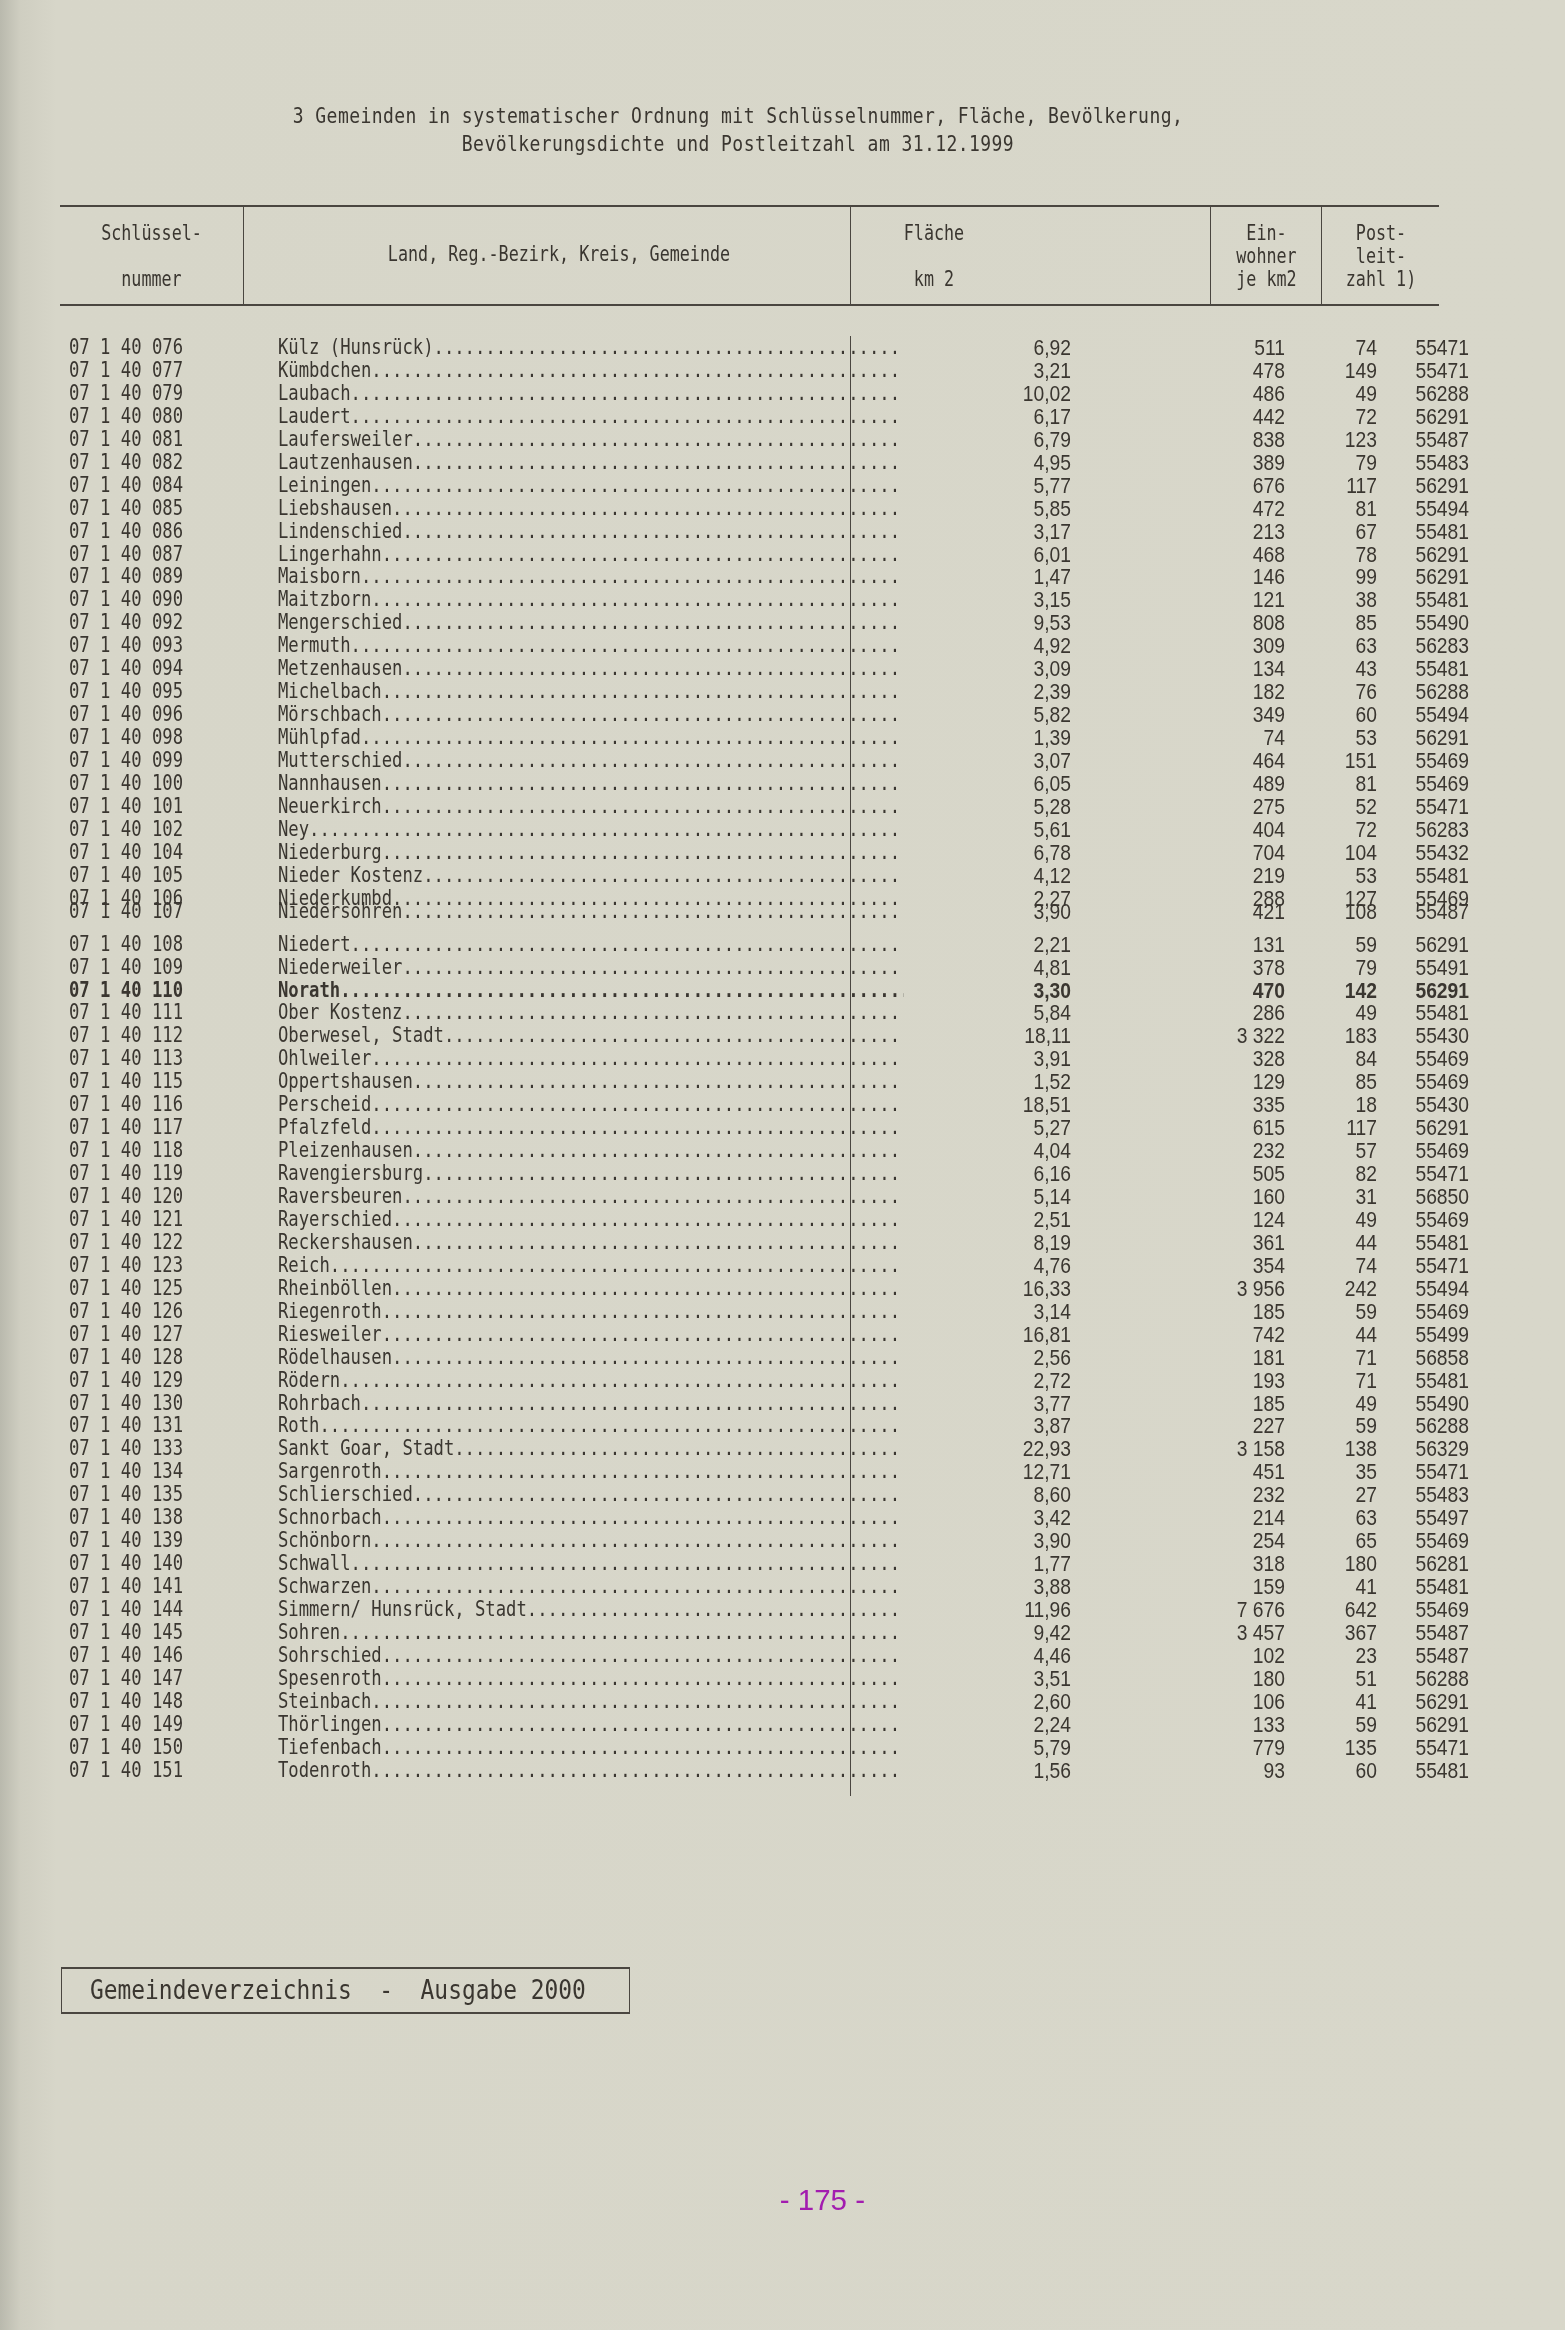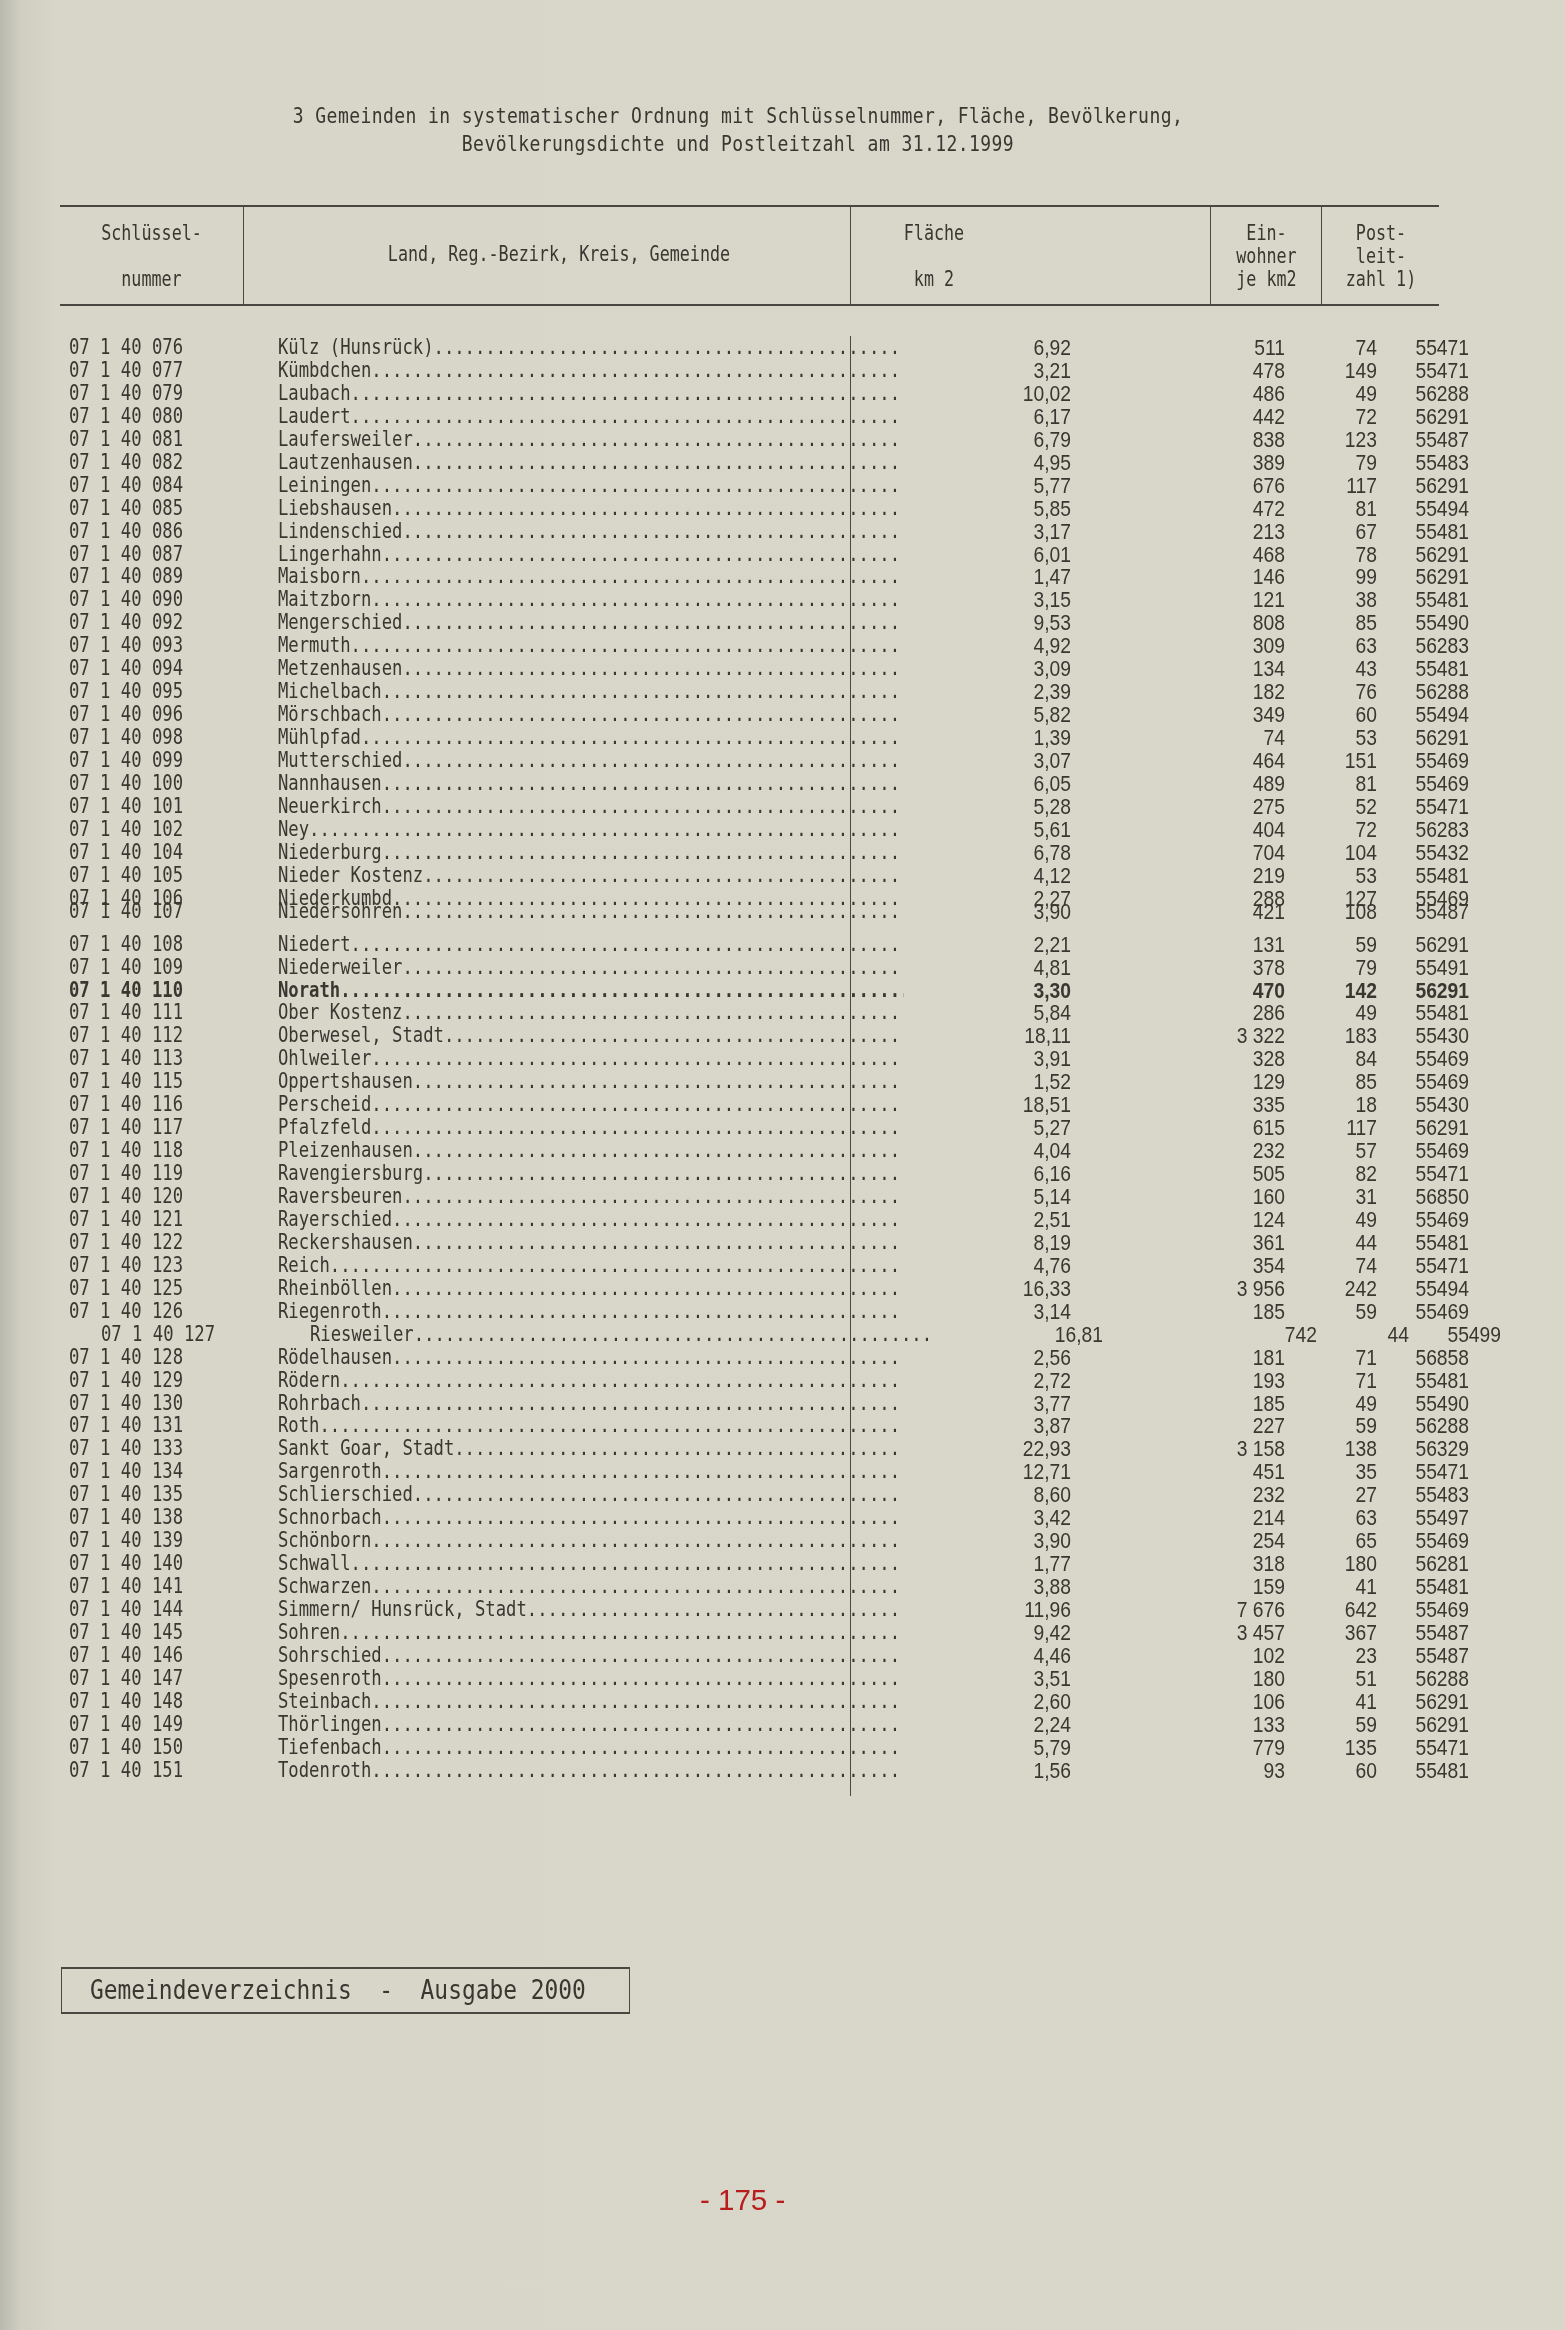--- a/index.html
+++ b/index.html
@@ -41,22 +41,22 @@
   .dichte { left: 1201px; width: 107px; transform-origin: right; }
   .plz { left: 1247px; width: 153px; transform-origin: right; }
   .vline { position: absolute; left: 850px; top: 336px; width: 1px; height: 1460px; background: #4a4640; }
   .footer-box {
     position: absolute; left: 61px; top: 1967px; width: 567px; height: 43px;
     border: 1px solid #4a4640; border-top-width: 2px; border-bottom-width: 2px;
     font-size: 26px; line-height: 43px;
   }
   .footer-text { display: inline-block; margin-left: 28px; transform: scaleX(0.88); transform-origin: left; white-space: pre; }
   .page-num {
-    position: absolute; left: 700px; top: 2183px; width: 204px; text-align: left;
-    font-family: "Liberation Sans", sans-serif; font-size: 29.5px; color: #b91c1c;
+    position: absolute; left: 661px; top: 2183px; width: 204px; text-align: right;
+    font-family: "Liberation Sans", sans-serif; font-size: 29.5px; color: #a21caf;
   }
 </style>
 </head>
 <body>
 
 <div class="title">
   <div>3 Gemeinden in systematischer Ordnung mit Schlüsselnummer, Fläche, Bevölkerung,</div>
   <div>Bevölkerungsdichte und Postleitzahl am 31.12.1999</div>
 </div>
 
@@ -424,21 +424,21 @@
       <div class="cell num plz">55494</div>
     </div>
     <div class="row" style="top: 964px;">
       <div class="cell key">07 1 40 126</div>
       <div class="cell name-wrap"><span class="name"><span>Riegenroth</span><span>............................................................</span></span></div>
       <div class="cell num flaeche">3,14</div>
       <div class="cell num bev">185</div>
       <div class="cell num dichte">59</div>
       <div class="cell num plz">55469</div>
     </div>
-    <div class="row" style="top: 987px; margin-left: 32px;">
+    <div class="row" style="top: 987px;">
       <div class="cell key">07 1 40 127</div>
       <div class="cell name-wrap"><span class="name"><span>Riesweiler</span><span>............................................................</span></span></div>
       <div class="cell num flaeche">16,81</div>
       <div class="cell num bev">742</div>
       <div class="cell num dichte">44</div>
       <div class="cell num plz">55499</div>
     </div>
     <div class="row" style="top: 1010px;">
       <div class="cell key">07 1 40 128</div>
       <div class="cell name-wrap"><span class="name"><span>Rödelhausen</span><span>............................................................</span></span></div>

